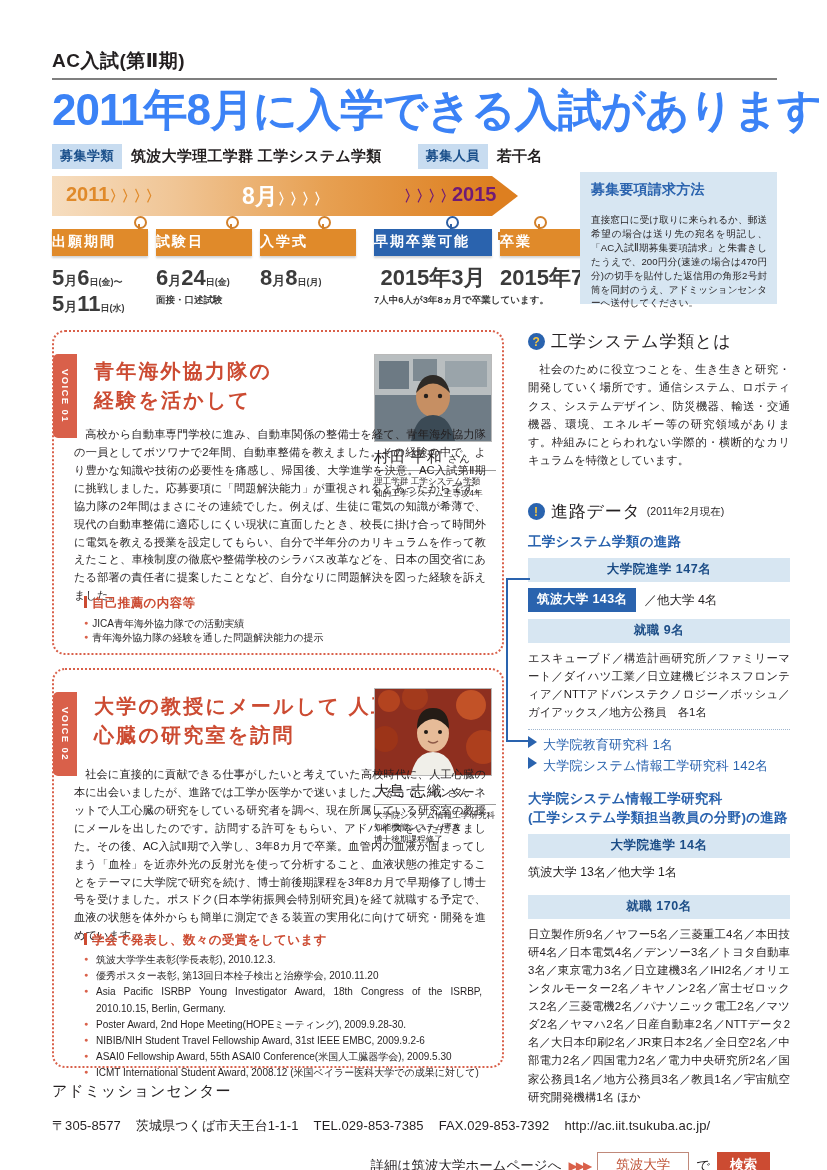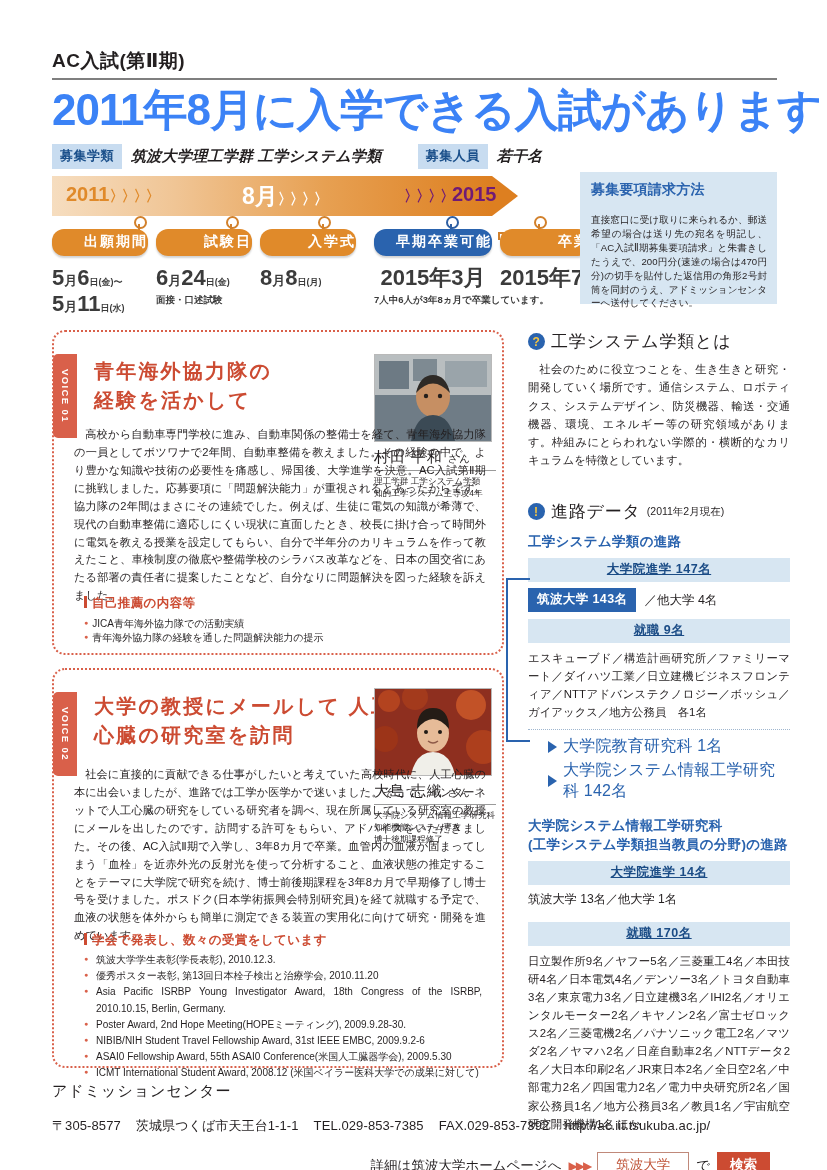--- a/index.html
+++ b/index.html
@@ -19,21 +19,21 @@
   .hdr-rule{height:2px;background:#7f7f7f;width:725px;}
   .hdr-main{
     font-size:44px;font-weight:700;color:#3b82f6;letter-spacing:-1px;
     line-height:1.08;margin-top:6px;white-space:nowrap;text-align:center;
   }
   .hdr-tags{margin-top:10px;display:flex;align-items:center;gap:9px;white-space:nowrap;}
   .tag-lbl{
     background:#c8dcf0;color:#1a4f8a;font-size:13px;font-weight:700;
     padding:3px 8px 4px;letter-spacing:.5px;
   }
-  .tag-val{font-size:15px;font-weight:700;color:#231f20;letter-spacing:.3px;font-style:italic;}
+  .tag-val{font-size:15px;font-weight:700;color:#231f20;letter-spacing:.3px;}
   .tag-gap{width:18px;}
 
   
   .tl{position:absolute;left:52px;top:176px;width:470px;height:24px;}
   .tl-bar{
     position:absolute;left:0;top:0;width:440px;height:40px;
     background:linear-gradient(90deg,#f6ddbf 0%,#f0c595 28%,#e7a052 62%,#dd7f20 100%);
   }
   .tl-arrow{
     position:absolute;left:440px;top:0;width:0;height:0;
@@ -47,24 +47,23 @@
 
   .ticks{position:absolute;left:52px;top:216px;width:480px;height:20px;}
   .tick{position:absolute;top:0;width:9px;height:9px;border-radius:50%;border:2px solid #d2812c;background:#fff;}
   .tick.b{border-color:#2e5fa3;}
   .tstem{position:absolute;top:8px;width:2px;background:#d2812c;}
   .tstem.b{background:#2e5fa3;}
 
   .tl-cols{position:absolute;left:52px;top:229px;width:500px;}
   .tl-col{position:absolute;top:0;}
   .tl-cap{
-    color:#fff;font-size:14px;font-weight:700;text-align:right;
+    color:#fff;font-size:14px;font-weight:700;text-align:left;
     padding:4px 0 5px;letter-spacing:2px;background:#e08a2a;
     box-shadow:0 2px 2px rgba(0,0,0,.18);
-    border-radius:12px;
   }
   .tl-cap.blue{background:#2a63ae;}
   .tl-date{margin-top:9px;color:#3b3b3b;font-weight:700;line-height:1.18;white-space:nowrap;}
   .d-big{font-size:22px;}
   .d-mid{font-size:13px;}
   .d-sm{font-size:9px;font-weight:700;color:#3b3b3b;}
   .d-note{font-size:9.5px;font-weight:700;line-height:1.35;margin-top:3px;color:#3b3b3b;}
 
   
   .reqbox{
@@ -133,32 +132,32 @@
     width:17px;height:17px;border-radius:50%;background:#2a63ae;color:#f5c542;
     font-size:12px;font-weight:700;display:flex;align-items:center;justify-content:center;
     flex:0 0 auto;
   }
   .rc-p{margin:7px 0 0;font-size:11.3px;line-height:1.62;text-align:justify;text-indent:1em;}
   .rc-h small{font-size:10.5px;letter-spacing:0;}
 
   .sub-h{font-size:13.5px;font-weight:700;color:#2a63ae;letter-spacing:.3px;margin-top:10px;}
   .band{
     background:#d7e6f2;color:#1b4c86;font-size:12.5px;font-weight:700;
-    text-align:center;padding:3px 0 4px;margin-top:7px;letter-spacing:.5px;text-decoration:underline;
+    text-align:center;padding:3px 0 4px;margin-top:7px;letter-spacing:.5px;
   }
   .row-uni{margin-top:6px;display:flex;align-items:center;gap:8px;font-size:12.5px;}
   .chip{
     background:#2a63ae;color:#fff;font-weight:700;padding:3px 9px 4px;letter-spacing:.4px;
   }
   .row-uni .rest{color:#231f20;font-weight:400;}
   .list-p{margin:6px 0 0;font-size:11.4px;line-height:1.58;text-align:justify;}
   .dotrule{border-top:1px dotted #9fb6cf;margin:8px 0 6px;}
   .arrow-line{
-    display:flex;align-items:center;gap:6px;font-size:16px;color:#2a63ae;
-    font-weight:400;margin-top:3px;letter-spacing:.2px;margin-left:20px;
+    display:flex;gap:6px;font-size:13px;color:#2a63ae;
+    font-weight:400;margin-top:3px;letter-spacing:.2px;
   }
   .arw{width:0;height:0;border-top:6px solid transparent;border-bottom:6px solid transparent;
     border-left:9px solid #2a63ae;flex:0 0 auto;}
   .plain{margin:6px 0 0;font-size:12.2px;}
 
   
   .brk{position:absolute;border:2px solid #2a63ae;border-right:none;}
 
   
   .ftr{position:absolute;left:52px;top:1082px;width:740px;}

